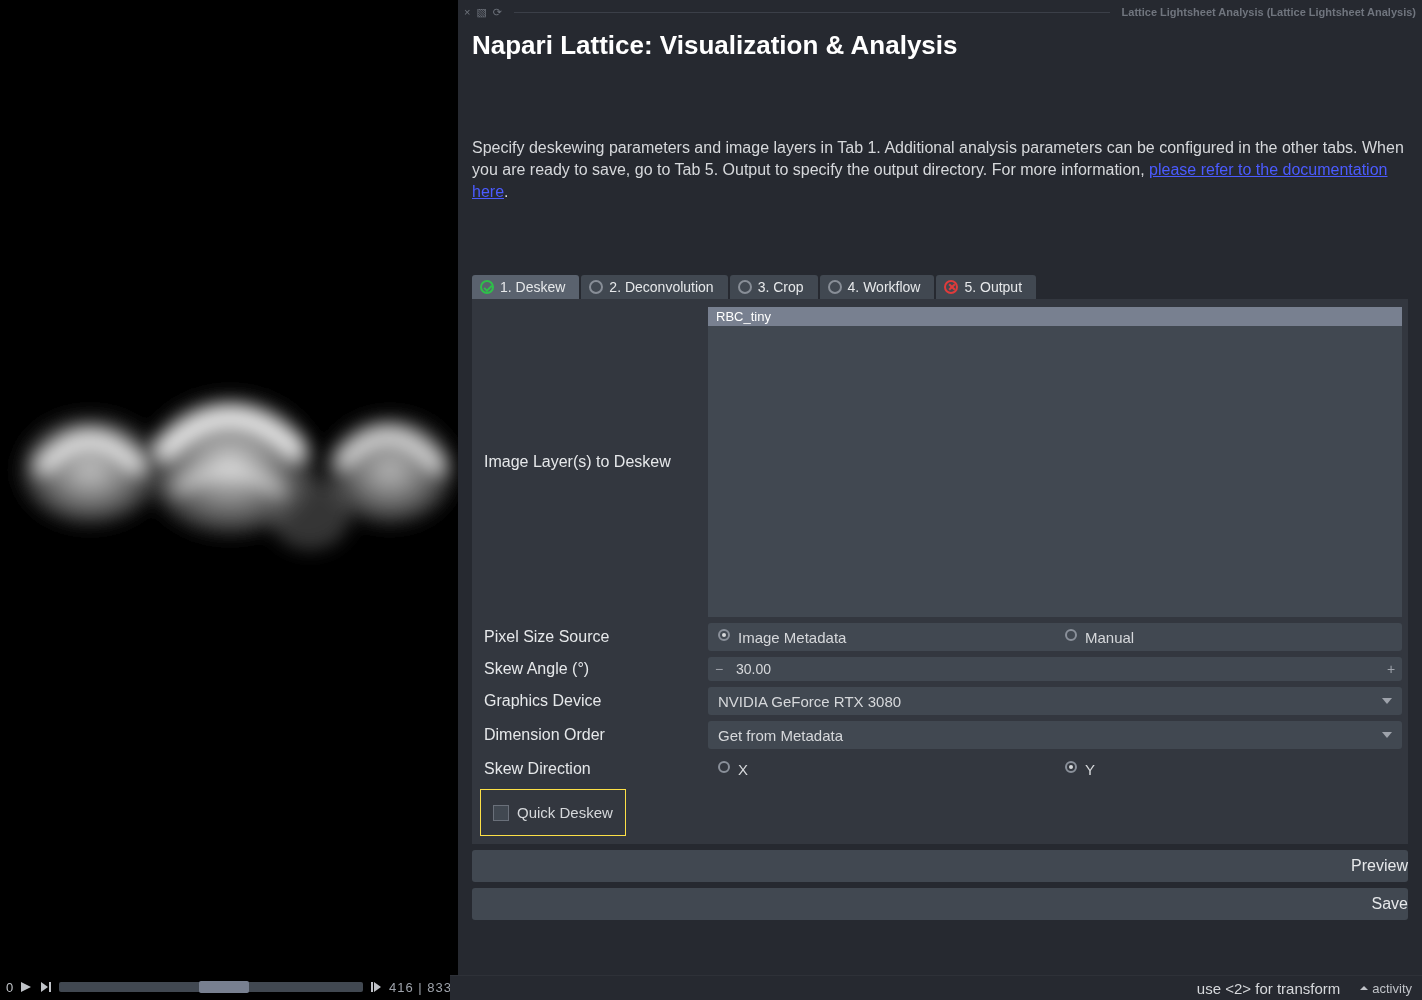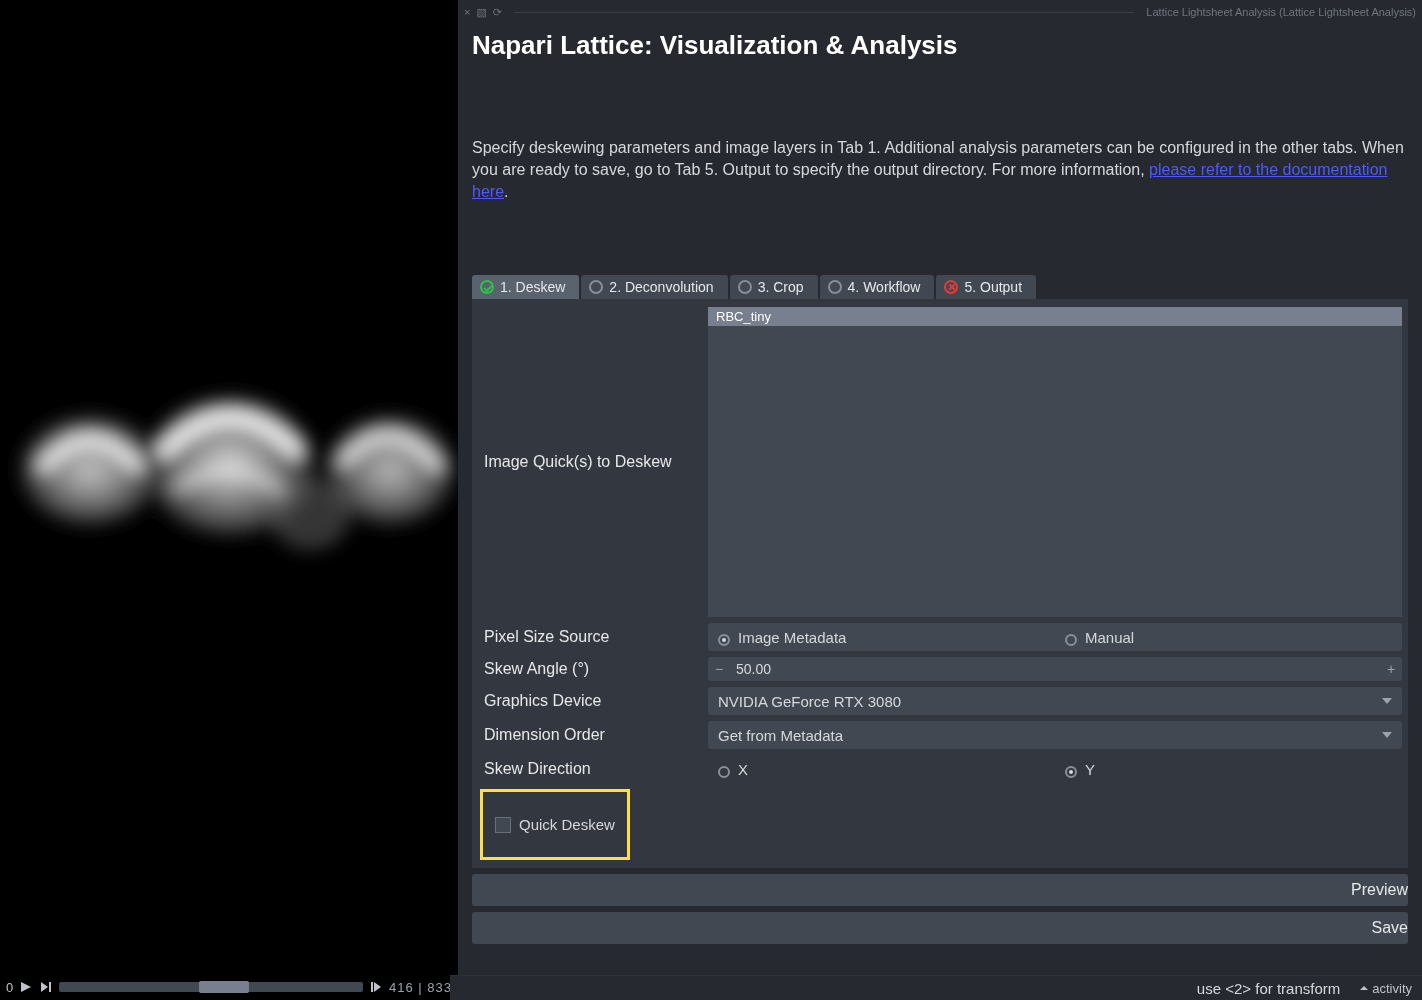--- a/index.html
+++ b/index.html
@@ -96,21 +96,21 @@
     gap: 6px;
     color: #70757e;
     font-size: 11px;
   }
   .dock-title-line {
     flex:1;
     border-top:1px solid #3b3f48;
     margin: 0 6px;
     height:0;
   }
-  .dock-header .title-text { white-space: nowrap; }
+  .dock-header .title-text { white-space: nowrap; font-weight: bold; }
 
   .plugin-title {
     font-size: 26px;
     font-weight: 700;
     color: #ffffff;
     margin: 10px 0 6px 8px;
   }
   .plugin-desc {
     font-size: 16px;
     line-height: 22px;
@@ -217,21 +217,21 @@
   .radio-group {
     display: flex;
     align-items: center;
     height: 28px;
     background: #414851;
     border-radius: 3px;
   }
   .radio-opt {
     flex: 1;
     display: flex;
-    align-items: flex-end;
+    align-items: flex-start;
     gap: 8px;
     padding-left: 10px;
     cursor: pointer;
   }
   .radio-dot {
     width: 12px; height: 12px; border-radius: 50%;
     border: 2px solid #8a909a;
     box-sizing: border-box;
     position: relative;
   }
@@ -277,22 +277,22 @@
     gap: 8px;
     padding: 6px 8px;
     width: fit-content;
   }
   .checkbox-box {
     width: 14px; height: 14px;
     background: #414851;
     border: 1px solid #6a707a;
   }
   .highlight-box {
-    border: 3px solid #fde047;
-    padding: 18px 4px;
+    border: 1px solid #fde047;
+    padding: 8px 4px;
     width: fit-content;
     margin-top: 2px;
     margin-left: 2px;
   }
 
   .big-button {
     height: 32px;
     background: #414851;
     color: #e6e8ea;
     text-align: right;
@@ -424,21 +424,21 @@
         <span>4. Workflow</span>
       </div>
       <div class="tab">
         <span class="tab-indicator err"></span>
         <span>5. Output</span>
       </div>
     </div>
 
     <div class="tab-body">
       <div class="form-row tall">
-        <div class="label-cell">Image Quick(s) to Deskew</div>
+        <div class="label-cell">Image Layer(s) to Deskew</div>
         <div class="value-cell">
           <div class="layer-list">
             <div class="layer-item">RBC_tiny</div>
           </div>
         </div>
       </div>
 
       <div class="form-row">
         <div class="label-cell">Pixel Size Source</div>
         <div class="value-cell">
@@ -453,21 +453,21 @@
             </div>
           </div>
         </div>
       </div>
 
       <div class="form-row">
         <div class="label-cell">Skew Angle (°)</div>
         <div class="value-cell">
           <div class="spin-row">
             <span class="minus">−</span>
-            <span class="val">50.00</span>
+            <span class="val">30.00</span>
             <span class="plus">+</span>
           </div>
         </div>
       </div>
 
       <div class="form-row">
         <div class="label-cell">Graphics Device</div>
         <div class="value-cell">
           <div class="select-row">
             <span class="sel-text">NVIDIA GeForce RTX 3080</span>

